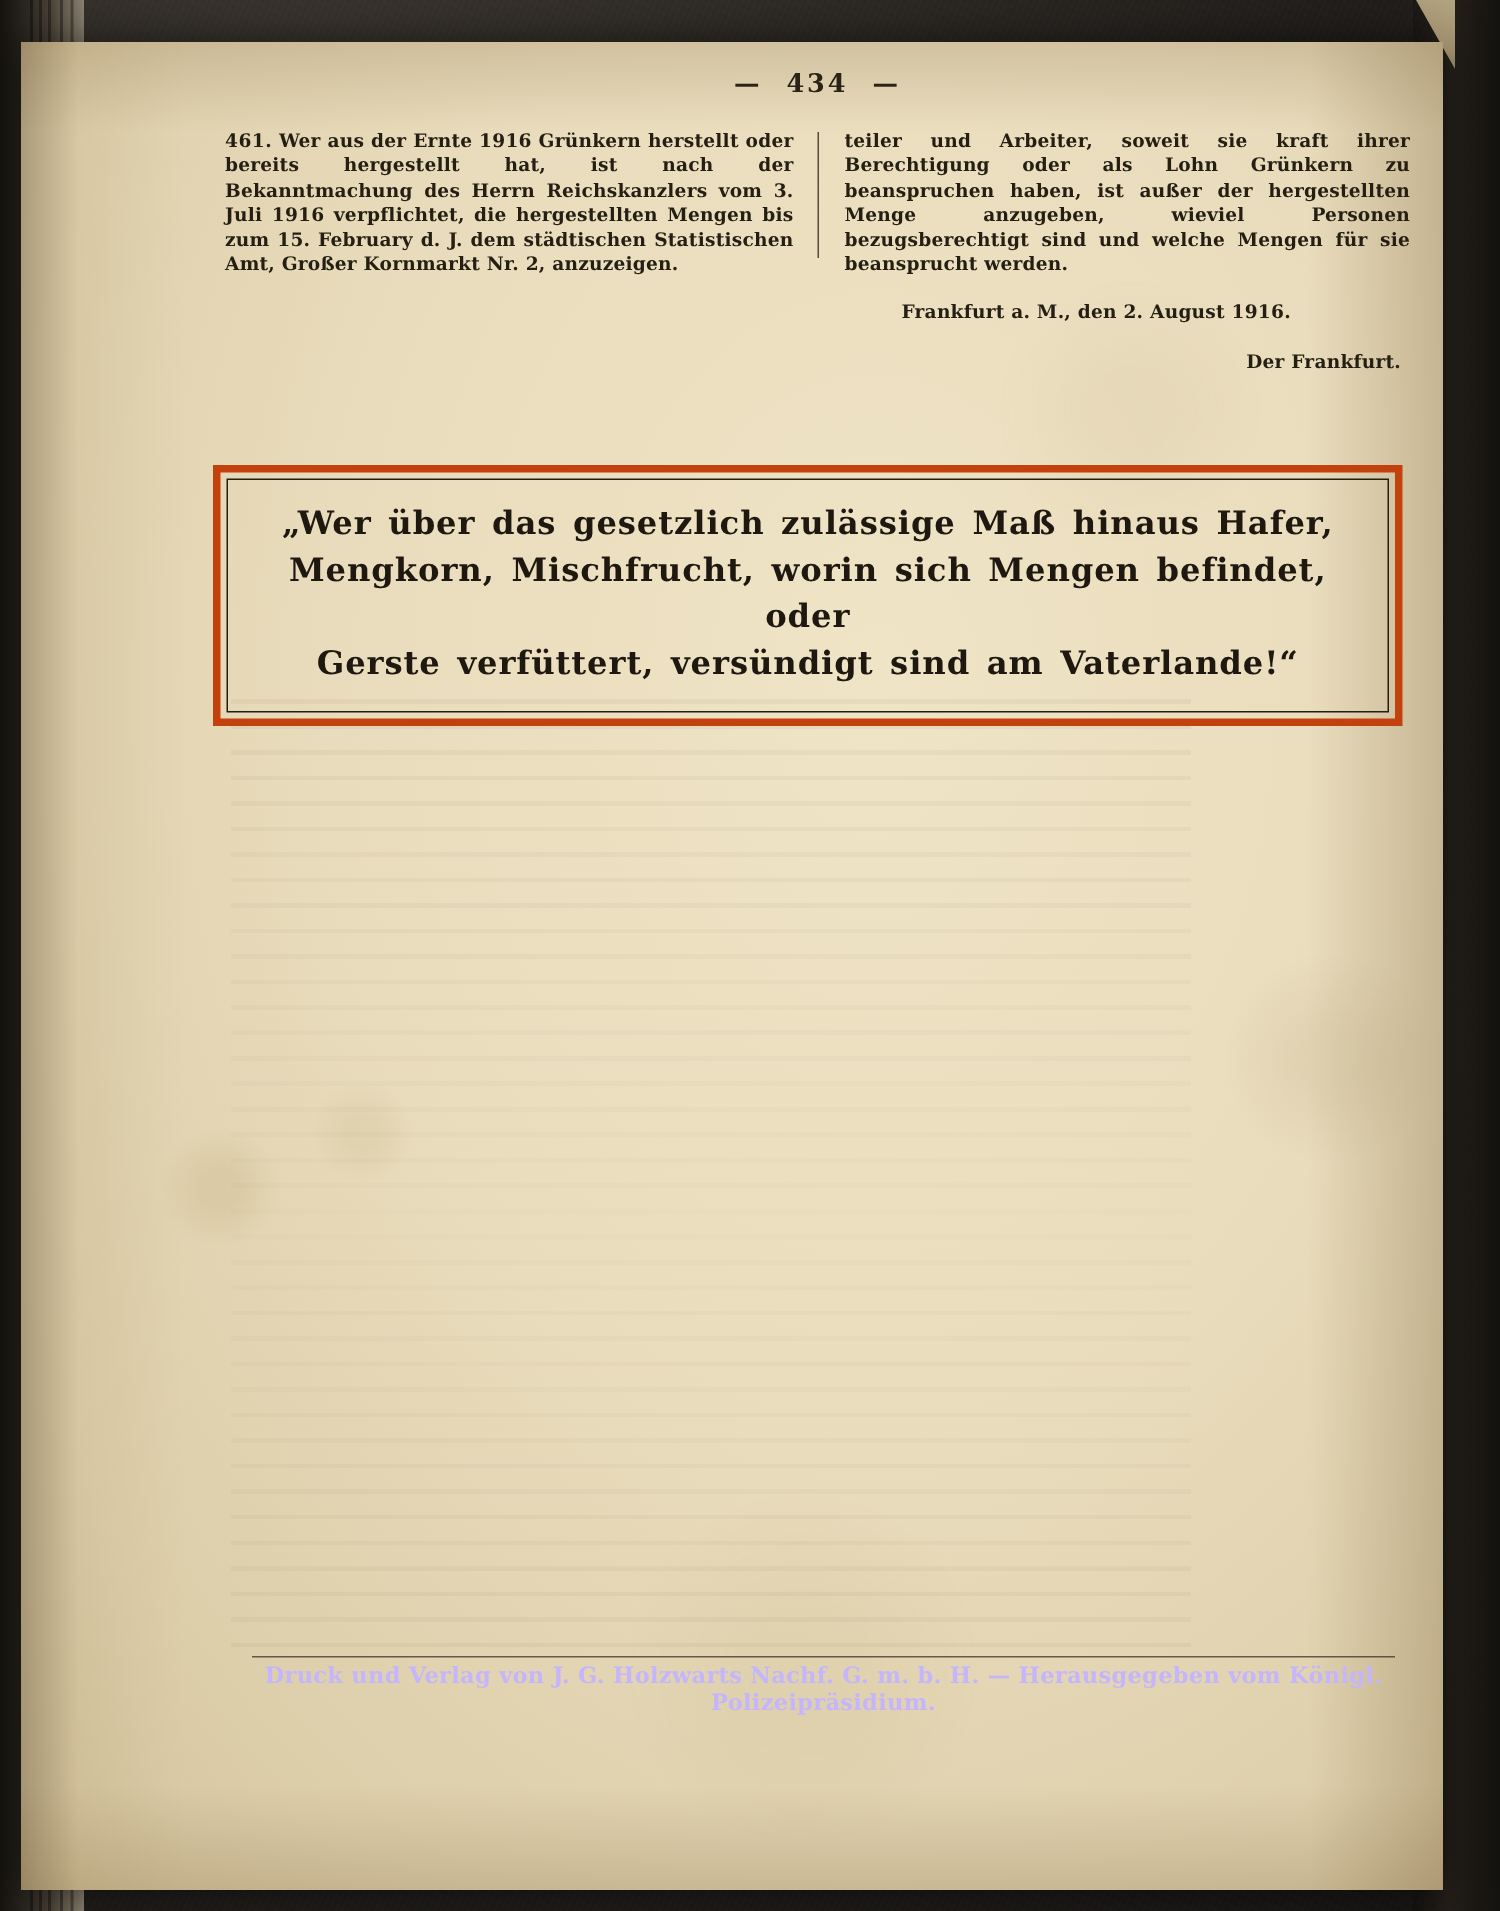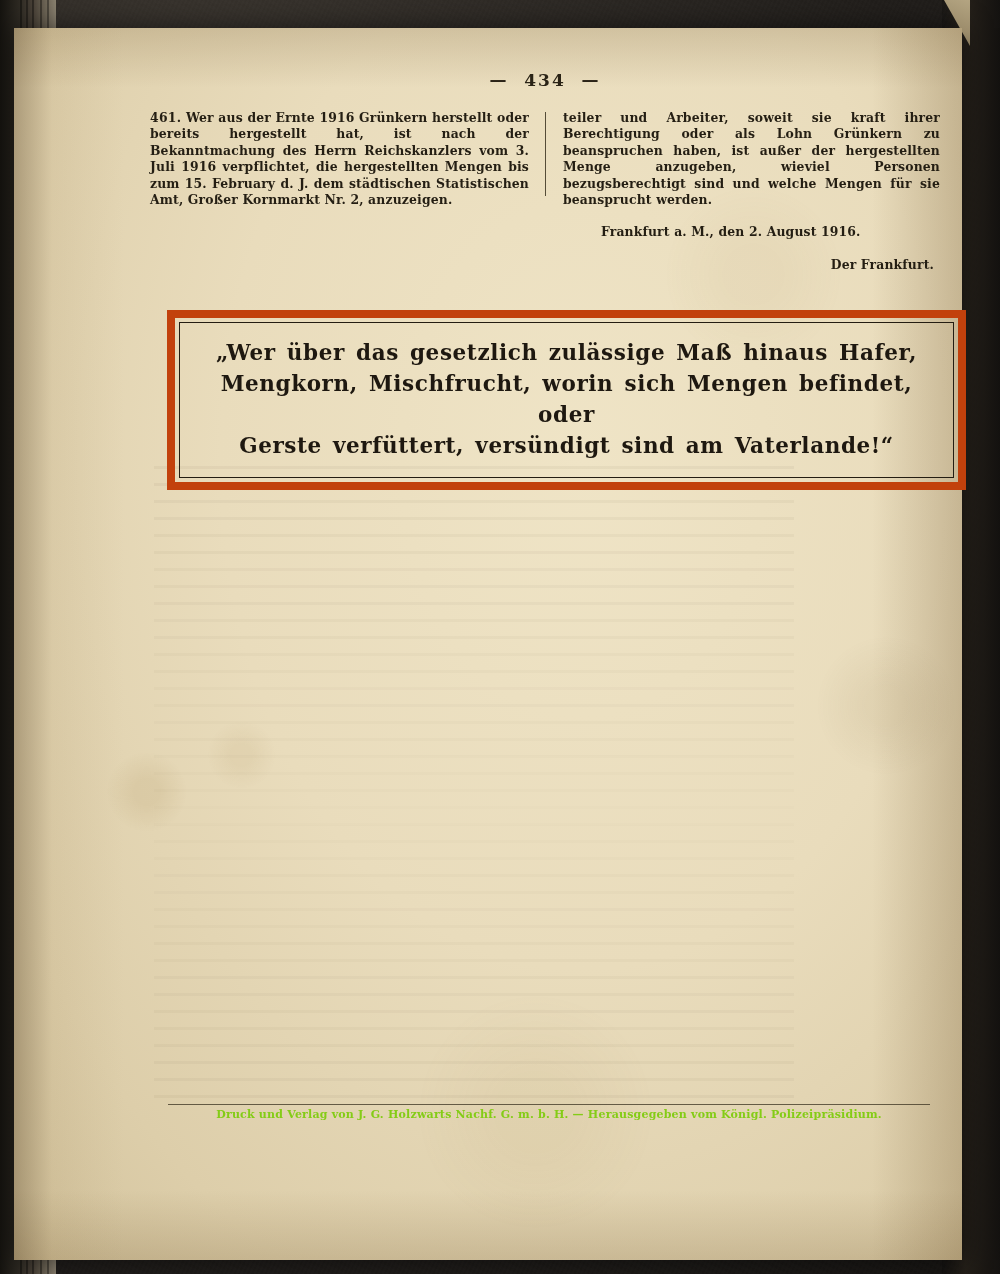--- a/index.html
+++ b/index.html
@@ -110,21 +110,21 @@
     width: 26px; height: 46px;
     background: linear-gradient(200deg, #cdbc94 0%, #b2a07a 60%, #8b7c5c 100%);
     clip-path: polygon(0 0, 100% 0, 100% 100%);
     opacity: .85;
   }
 
   
   .content {
     position: absolute;
     left: 150px;
-    top: 70px;
+    top: 46px;
     width: 790px;
     color: #221c12;
   }
 
   .folio {
     text-align: center;
     font-size: 17px;
     letter-spacing: 2px;
     font-family: "DejaVu Serif", serif;
     font-weight: bold;
@@ -167,24 +167,24 @@
   .signature {
     display: block;
     text-align: right;
     margin-top: 2px;
     padding-right: 6px;
   }
 
   
   .slogan-box {
     position: absolute;
-    left: 167px;
+    left: 142px;
     top: 310px;
     width: 775px;
-    border: 8px solid #c2410c;
+    border: 5px solid #c2410c;
     padding: 4px;
   }
   .slogan-inner {
     border: 1px solid #241d12;
     padding: 14px 16px 16px 16px;
   }
   .slogan-text {
     font-family: "DejaVu Serif", serif;
     font-weight: 800;
     font-size: 21.5px;
@@ -197,23 +197,23 @@
 
   
   .footer {
     position: absolute;
     left: 168px;
     top: 1108px;
     width: 762px;
     text-align: center;
     font-family: "DejaVu Serif", serif;
     font-weight: 700;
-    font-size: 11px;
+    font-size: 15px;
     letter-spacing: .2px;
-    color: #84cc16;
+    color: #c4b5fd;
   }
   .footer-rule {
     position: absolute;
     left: 168px;
     top: 1104px;
     width: 762px;
     height: 1px;
     background: #3a3120;
     opacity: .75;
   }

